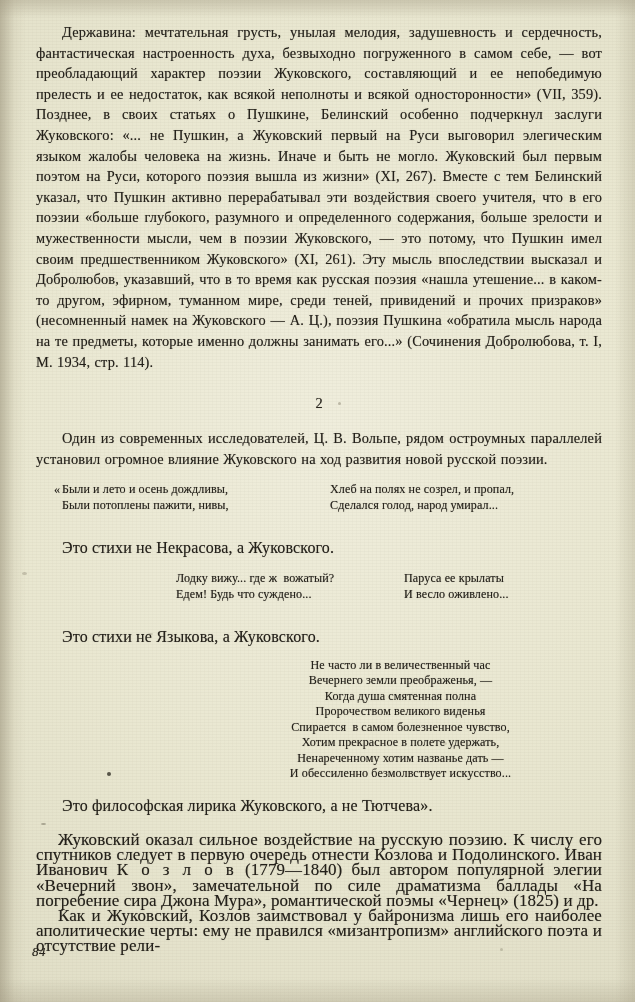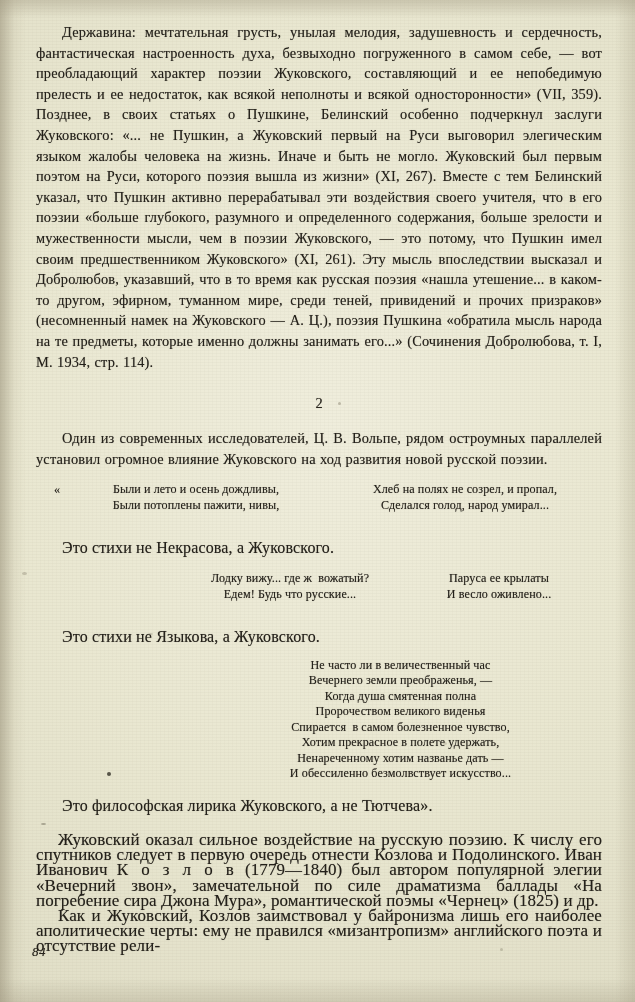--- a/index.html
+++ b/index.html
@@ -86,21 +86,20 @@
   
   .verse-block {
     margin: 13px 0 0 0;
     font-size: 12.1px;
     line-height: 15.4px;
     letter-spacing: .1px;
     position: relative;
   }
   .verse-cols {
     display: flex;
-    text-align: center;
   }
   .verse-col-a { width: 268px; padding-left: 26px; position: relative; }
   .verse-col-b { width: 270px; }
   .verse-line { white-space: pre; }
   .quote-open {
     position: absolute;
     left: 18px;
     top: 0;
   }
 
@@ -188,21 +187,21 @@
         </div>
       </div>
     </div>
 
     <p class="follow">Это стихи не Некрасова, а Жуковского.</p>
 
     <div class="verse-block centered">
       <div class="verse-cols">
         <div class="verse-col-a">
           <div class="verse-line">Лодку вижу... где ж  вожатый?</div>
-          <div class="verse-line">Едем! Будь что русские...</div>
+          <div class="verse-line">Едем! Будь что суждено...</div>
         </div>
         <div class="verse-col-b">
           <div class="verse-line">Паруса ее крылаты</div>
           <div class="verse-line">И весло оживлено...</div>
         </div>
       </div>
     </div>
 
     <p class="follow">Это стихи не Языкова, а Жуковского.</p>
 

